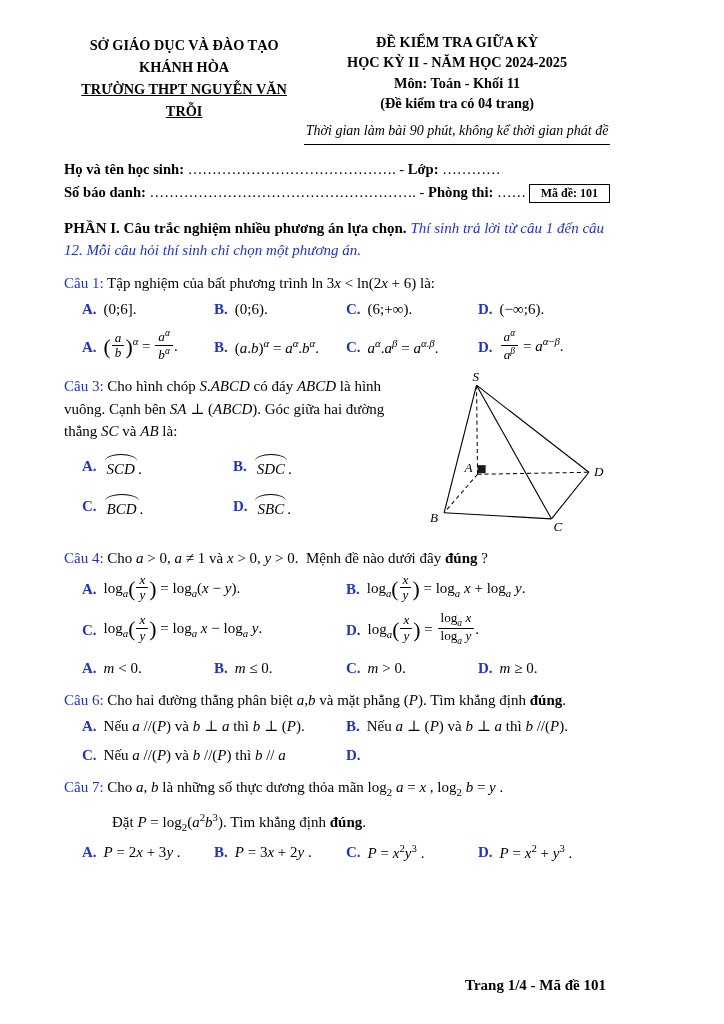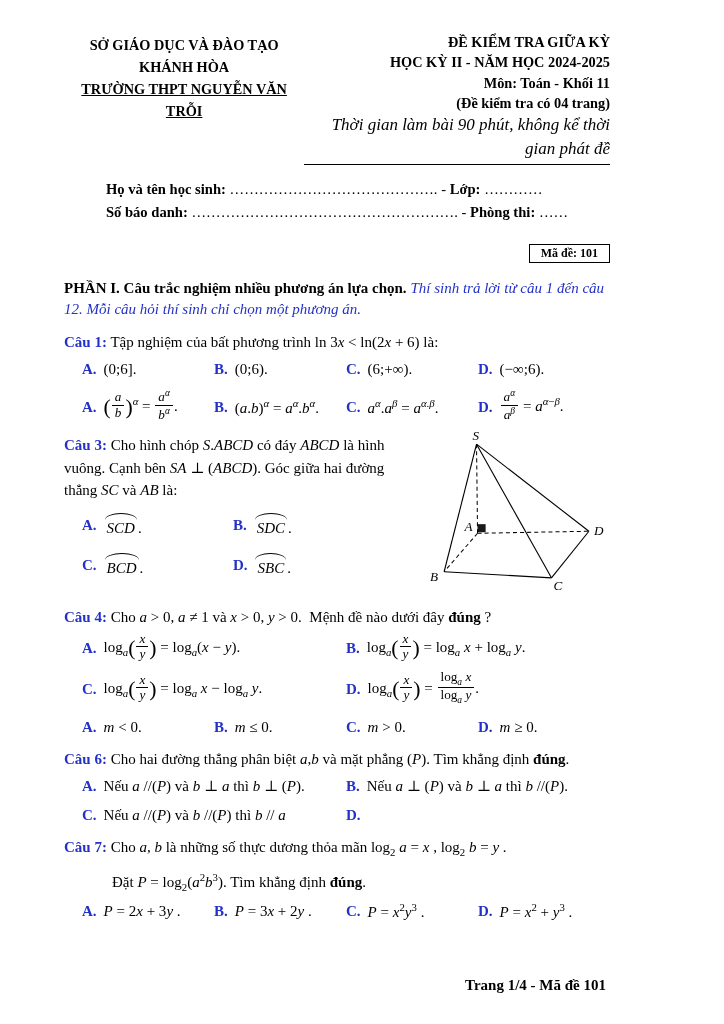--- a/index.html
+++ b/index.html
@@ -9,31 +9,31 @@
     width:724px; height:1024px;
     font-family:"Liberation Serif","DejaVu Serif",serif;
     font-size:15px; color:#000;
   }
   .page { position:relative; width:668px; height:1024px; padding:32px 58px 0 64px; overflow:hidden; background:#fff; }
   .b { font-weight:bold; }
   .i { font-style:italic; }
   header { display:flex; align-items:flex-start; }
   .hdr-left { width:44%; text-align:center; font-weight:bold; font-size:14.3px; line-height:1.55; padding-top:2px; }
   .hdr-left .u { text-decoration:underline; }
-  .hdr-right { width:56%; text-align:right; font-size:14.3px; line-height:1.42; }
-  .hdr-right .rule { border-bottom:1.2px solid #000; padding-bottom:3px; font-size:17px; }
-  .student { display:flex; margin-top:13px; align-items:center;flex-direction:column; }
+  .hdr-right { width:56%; text-align:center; font-size:14.3px; line-height:1.42; }
+  .hdr-right .rule { border-bottom:1.2px solid #000; padding-bottom:3px; font-size:14px;margin-top:8px; }
+  .student { display:flex; margin-top:13px; align-items:flex-end; }
   .student-lines { line-height:1.55; font-size:14.6px; }
   .code-box { margin-left:auto; border:1.4px solid #000; padding:1px 11px; font-weight:bold; white-space:nowrap; margin-top:20px; font-size:12px; }
   .part-title { margin-top:15px; line-height:1.45; }
   .part-title .bold-part { font-weight:bold; }
   .part-title .ital-part { font-style:italic; color:var(--blue); }
   .question { margin-top:10px; }
   .qtext { line-height:1.5; }
-  .qlabel { color:var(--blue); font-weight:bold; }
+  .qlabel { color:var(--blue); font-weight:normal; }
   .opts { display:flex; flex-wrap:wrap; align-items:center; margin:5px 0 0 18px; row-gap:8px; }
   .opt { display:flex; align-items:center; line-height:1.4; }
   .cols4 .opt { width:25%; }
   .cols2 .opt { width:50%; }
   .letter { color:var(--blue); font-weight:bold; margin-right:7px; }
   sup,sub { font-size:0.72em; }
   .frac { display:inline-flex; flex-direction:column; text-align:center; vertical-align:middle; line-height:1.1; font-size:0.88em; margin:0 1px; position:relative; top:-2px; }
   .frac .num { display:block; border-bottom:1px solid #000; padding:0 3px; }
   .frac .den { display:block; padding:0 3px; }
   .big { font-size:1.45em; line-height:1; vertical-align:middle; }

